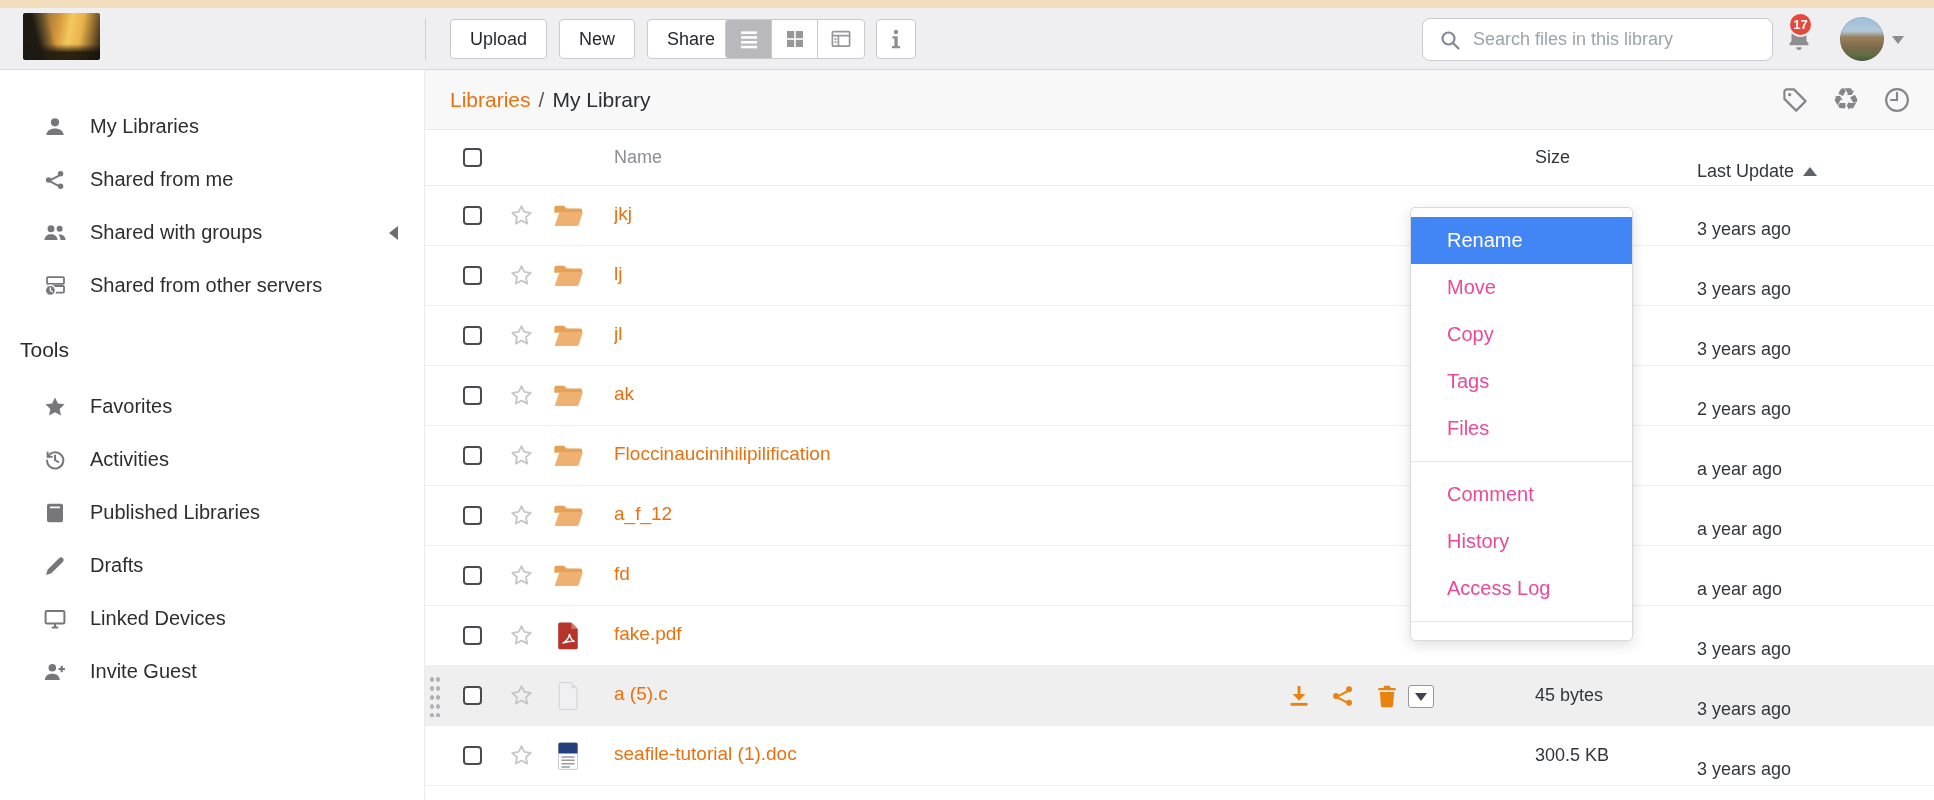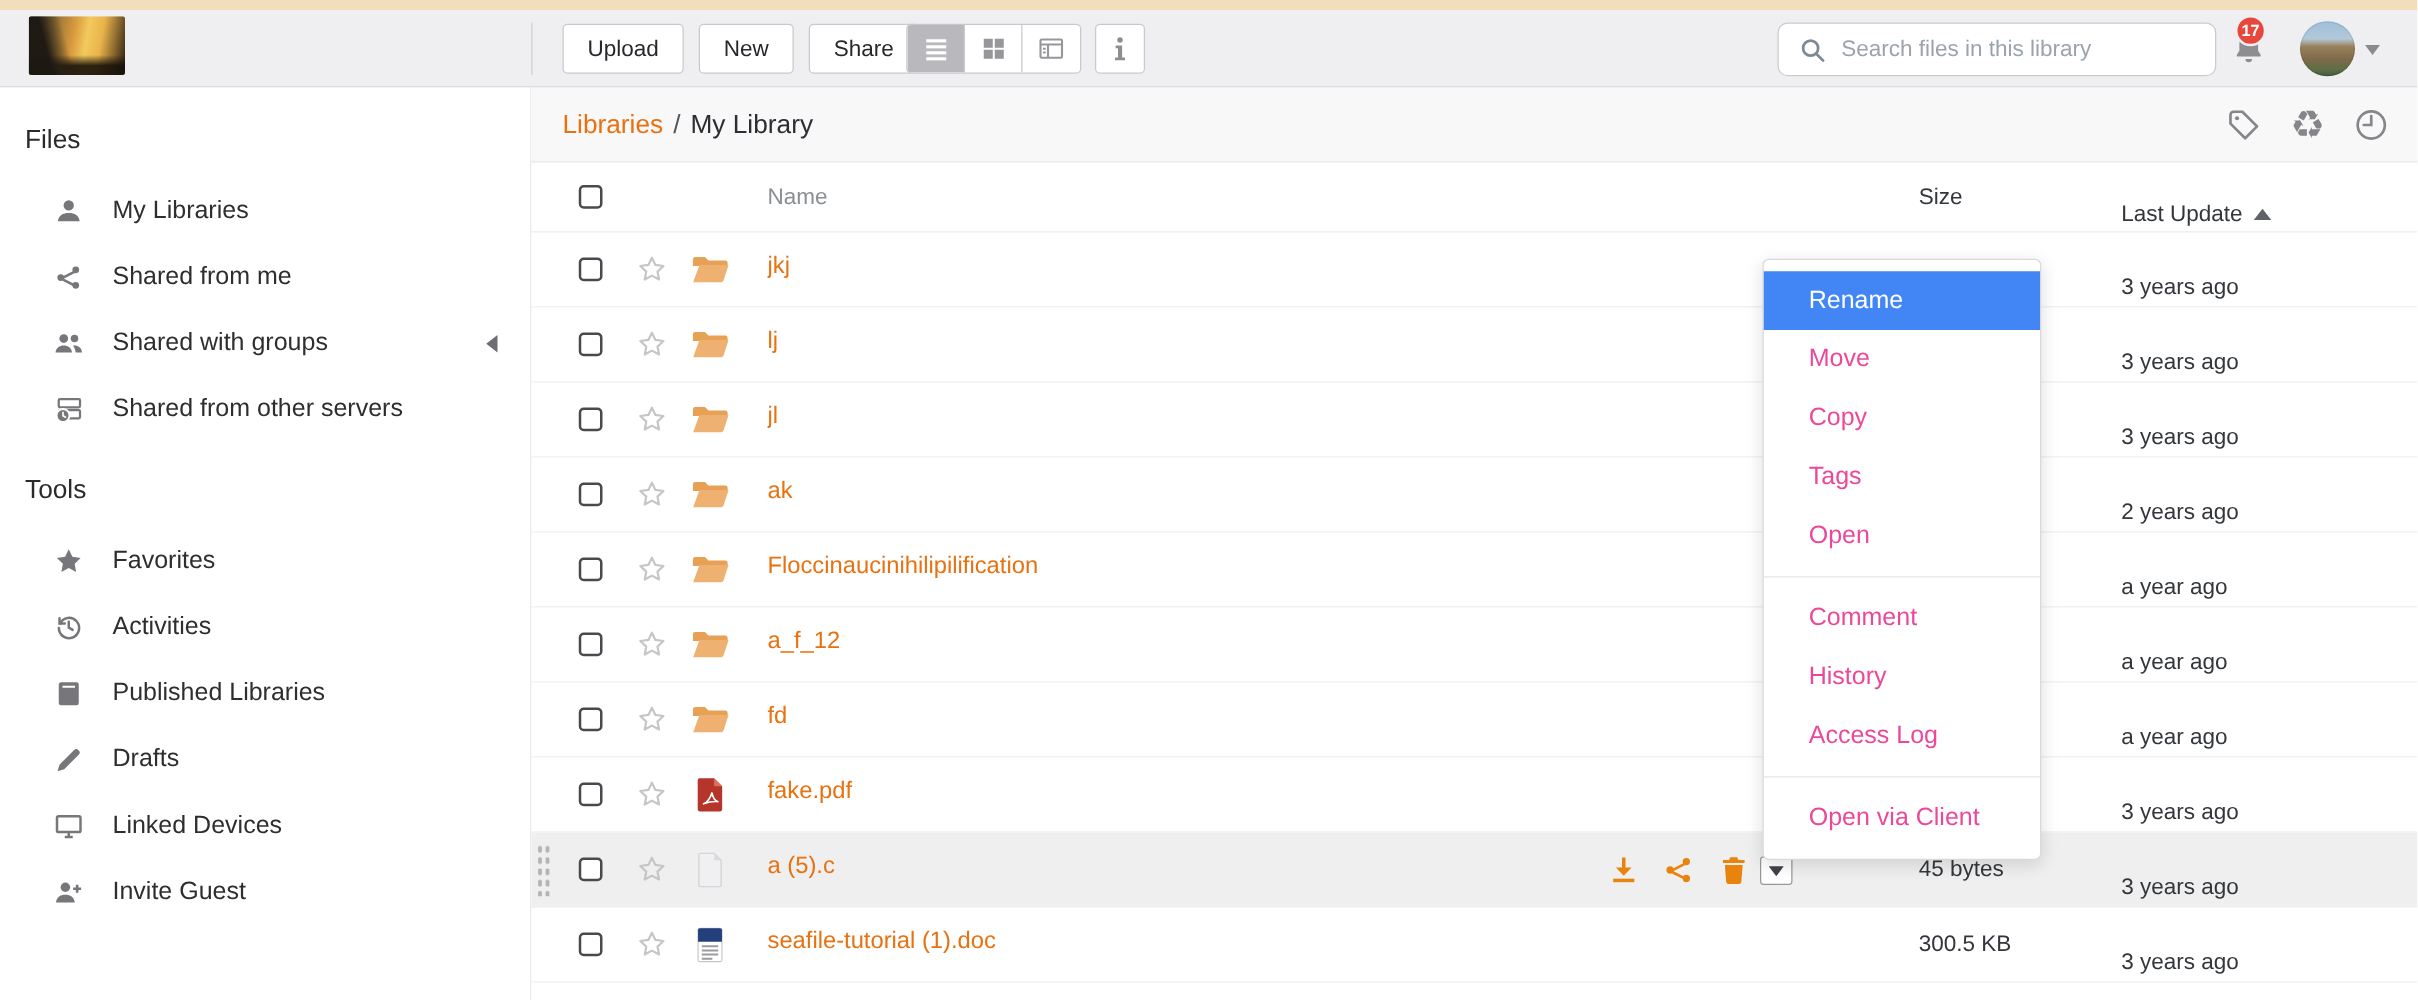--- a/index.html
+++ b/index.html
@@ -175,21 +175,20 @@
         </svg>
     </span>
     <span id="notif-badge">17</span>
   </div>
   <div id="avatar"></div>
   <div id="avatar-caret"></div>
 </div>
 
 <div id="sidebar">
     <div class="side-section">
-      <div class="side-heading">Files</div>
       <div class="side-item">
         <span class="ic">
           <svg viewBox="0 0 24 24" fill="currentColor">
             <circle cx="12" cy="7.3" r="4.1"></circle>
             <path d="M3.3 20c.5-4.6 4-6.6 8.7-6.6s8.2 2 8.7 6.6z"></path>
           </svg>
         </span>
         <span class="side-label">My Libraries</span>
       </div>
       <div class="side-item">
@@ -586,20 +585,19 @@
         <span class="col-date">3 years ago</span>
       </div>
     </div>
 </div>
 
 <div id="context-menu">
     <div class="menu-item active">Rename</div>
     <div class="menu-item">Move</div>
     <div class="menu-item">Copy</div>
     <div class="menu-item">Tags</div>
-    <div class="menu-item">Open</div>
+    <div class="menu-item">Files</div>
     <div class="menu-sep"></div>
     <div class="menu-item">Comment</div>
     <div class="menu-item">History</div>
     <div class="menu-item">Access Log</div>
     <div class="menu-sep"></div>
-    <div class="menu-item">Open via Client</div>
   </div>
 
 </body></html>

